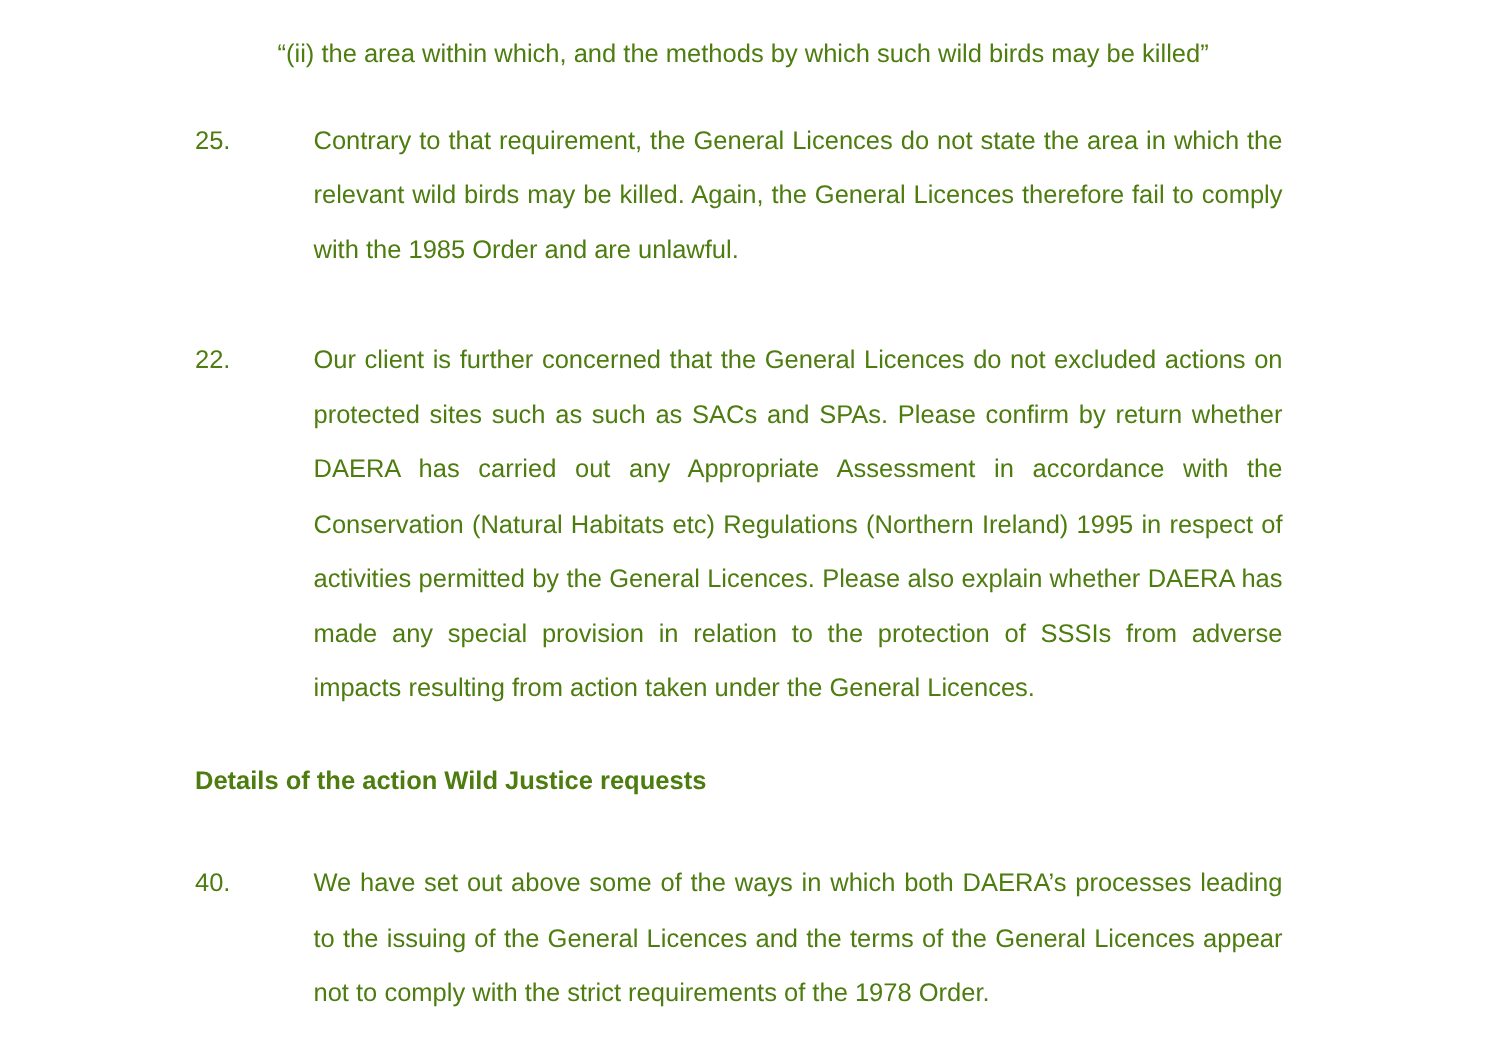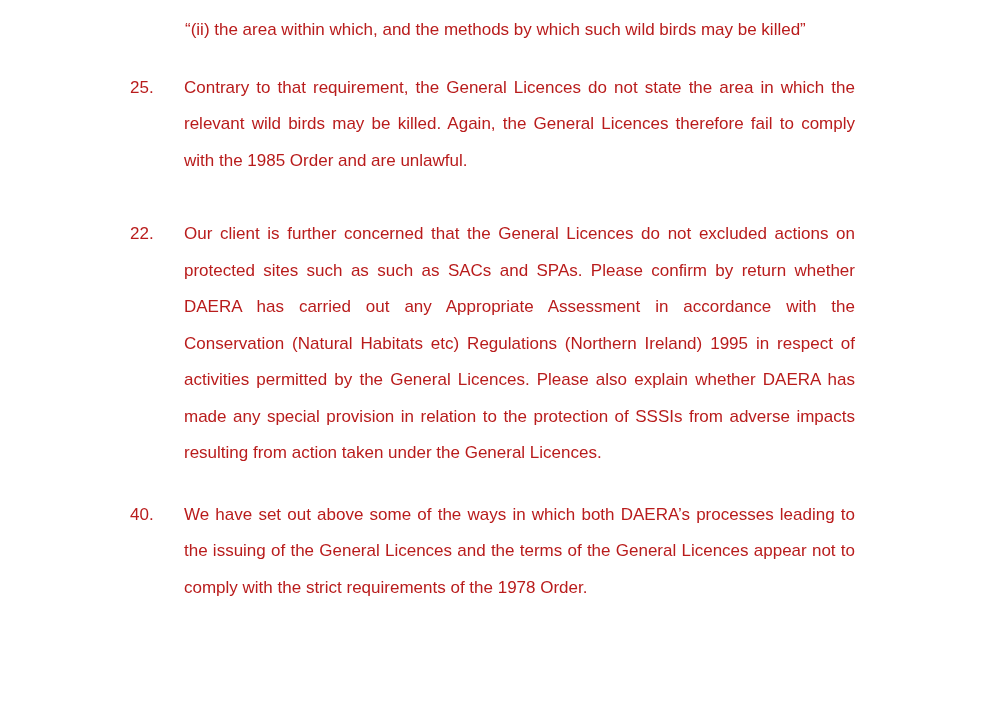--- a/index.html
+++ b/index.html
@@ -6,35 +6,36 @@
     margin: 0;
     padding: 0;
     background: #ffffff;
   }
   .page {
     position: relative;
     width: 992px;
     height: 704px;
     background: #ffffff;
     box-sizing: border-box;
-    padding: 12px 137px 0 130px;
+    padding: 18px 137px 0 130px;
     font-family: "Liberation Sans", "DejaVu Sans", sans-serif;
     font-size: 17px;
     line-height: 36.5px;
-    color: #b91c1c;
+    color: #4d7c0f;
     overflow: hidden;
   }
   .quote {
     padding-left: 55px;
     text-align: justify;
     margin: 0 0 21px 0;
   }
   .num-para {
     display: flex;
     align-items: flex-start;
+    gap: 25px;
   }
   .num-para .num {
     flex: 0 0 31px;
   }
   .num-para .ptext {
     flex: 1 1 auto;
     text-align: justify;
     margin-left: 23px;
   }
   .after-p25 { margin-bottom: 37px; }
@@ -56,19 +57,20 @@
   <div class="num-para after-p25">
     <span class="num">25.</span>
     <div class="ptext">Contrary to that requirement, the General Licences do not state the area in which the relevant wild birds may be killed. Again, the General Licences therefore fail to comply with the 1985 Order and are unlawful.</div>
   </div>
 
   <div class="num-para after-p26">
     <span class="num">22.</span>
     <div class="ptext">Our client is further concerned that the General Licences do not excluded actions on protected sites such as such as SACs and SPAs. Please confirm by return whether DAERA has carried out any Appropriate Assessment in accordance with the Conservation (Natural Habitats etc) Regulations (Northern Ireland) 1995 in respect of activities permitted by the General Licences. Please also explain whether DAERA has made any special provision in relation to the protection of SSSIs from adverse impacts resulting from action taken under the General Licences.</div>
   </div>
 
+  <div class="heading">Details of the action Wild Justice requests</div>
 
   <div class="num-para">
     <span class="num">40.</span>
     <div class="ptext">We have set out above some of the ways in which both DAERA’s processes leading to the issuing of the General Licences and the terms of the General Licences appear not to comply with the strict requirements of the 1978 Order.</div>
   </div>
 
 </div>
 
 </body></html>

